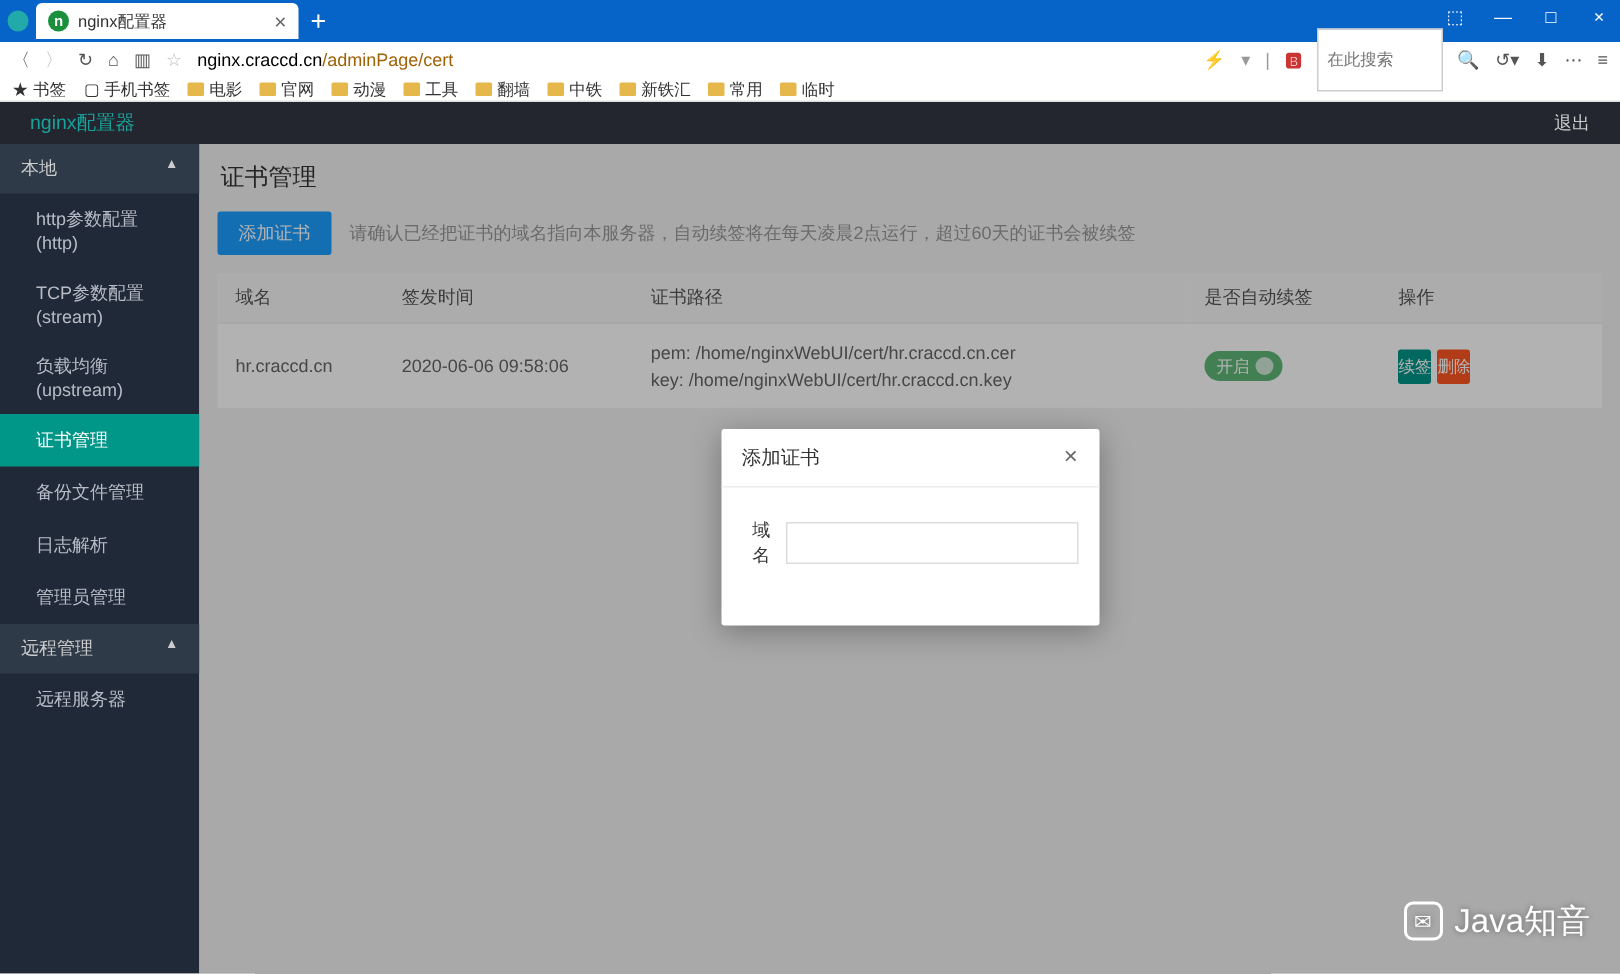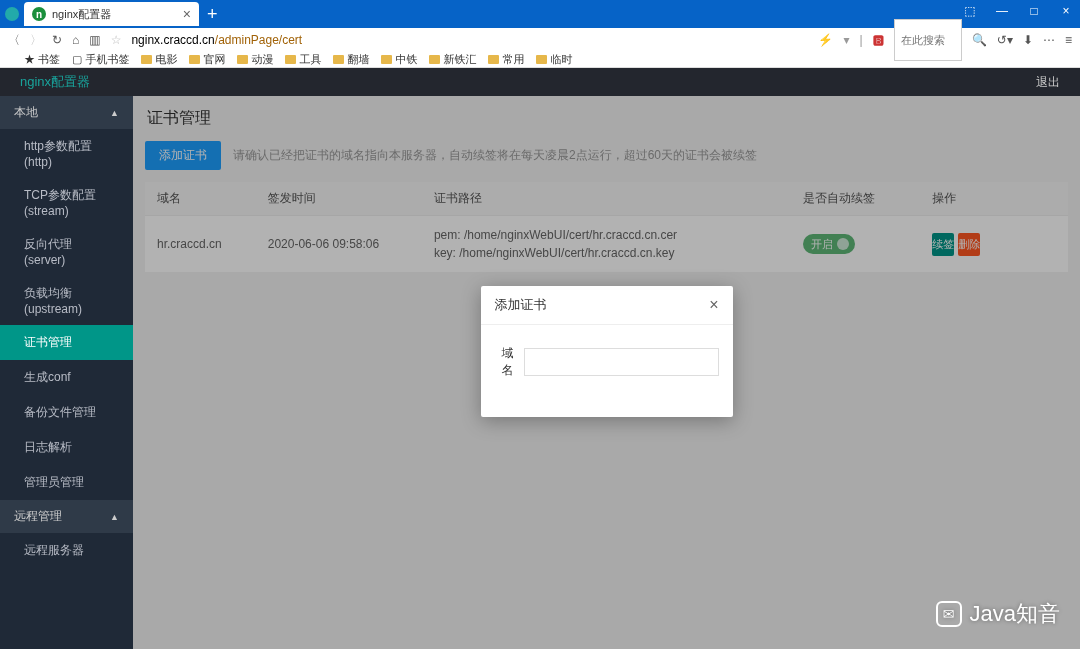--- a/index.html
+++ b/index.html
@@ -14,33 +14,33 @@
 .new-tab { color: #fff; font-size: 18px; margin-left: 8px; }
 .window-controls { position: absolute; right: 4px; top: 4px; display: flex; gap: 12px; color: #fff; }
 .window-controls span { width: 20px; text-align: center; font-size: 12px; }
 
 .addr-bar { background: #fff; height: 24px; display: flex; align-items: center; padding: 0 8px; gap: 10px; color: #555; }
 .addr-bar .nav-icons { display: flex; gap: 10px; align-items: center; }
 .addr-bar .url { flex: 1; font-size: 12px; }
 .addr-bar .url .domain { color: #000; }
 .addr-bar .url .path { color: #a16207; }
 .addr-bar .right-icons { display: flex; gap: 10px; align-items: center; }
-.search-box { border: 1px solid #ccc; padding: 14px 6px; font-size: 11px; color: #999; width: 68px; font-family: Liberation Serif, serif; }
-
-.bookmark-bar { background: #fff; height: 16px; display: flex; align-items: center; padding: 0 24px; gap: 12px; font-size: 11px; color: #333; border-bottom: 1px solid #ddd; }
+.search-box { border: 1px solid #ccc; padding: 14px 6px; font-size: 11px; color: #999; width: 84px; font-family: Liberation Serif, serif; }
+
+.bookmark-bar { background: #fff; height: 16px; display: flex; align-items: center; padding: 0 8px; gap: 12px; font-size: 11px; color: #333; border-bottom: 1px solid #ddd; }
 .bookmark-bar .bm { display: flex; align-items: center; gap: 3px; }
 .bm-folder { width: 11px; height: 9px; background: #e6b74a; border-radius: 1px; }
 
 .app { display: flex; flex-direction: column; height: 581px; }
 .app-header { background: #23262e; color: #19a29b; height: 28px; display: flex; align-items: center; padding: 0 20px; justify-content: space-between; font-size: 13px; }
 .app-header .logout { color: #ccc; font-size: 12px; }
 
 .app-body { display: flex; flex: 1; }
 .sidebar { width: 133px; background: #1f2937; color: #b8bcc6; display: flex; flex-direction: column; font-size: 12px; }
-.side-group { background: #2f3a48; color: #ccc; padding: 8px 14px; display: flex; justify-content: space-between; align-items: center; }
+.side-group { background: #2f3a48; color: #ccc; padding: 8px 14px; display: flex; justify-content: space-between; }
 .side-item { padding: 9px 24px; cursor: pointer; }
 .side-item.active { background: #009688; color: #fff; }
 .caret { font-size: 9px; }
 
 .main { flex: 1; background: #f2f2f2; padding: 12px; position: relative; }
 .page-title { font-size: 16px; color: #333; margin-bottom: 12px; padding-left: 2px; }
 .toolbar-row { display: flex; align-items: center; gap: 12px; margin-bottom: 12px; }
 .btn { padding: 6px 14px; font-size: 12px; border: none; cursor: pointer; border-radius: 2px; }
 .btn-primary { background: #1e9fff; color: #fff; }
 .btn-green { background: #009688; color: #fff; }
@@ -165,24 +165,22 @@
     <span class="logout">退出</span>
   </div>
   <div class="app-body">
     <div class="sidebar">
       <div class="side-group">
         <span>本地</span>
           <span class="caret">▲</span>
       </div>
       <div class="side-item">http参数配置(http)</div>
       <div class="side-item">TCP参数配置(stream)</div>
-      <div class="side-item">反向代理(server)</div>
       <div class="side-item">负载均衡(upstream)</div>
       <div class="side-item active">证书管理</div>
-      <div class="side-item">生成conf</div>
       <div class="side-item">备份文件管理</div>
       <div class="side-item">日志解析</div>
       <div class="side-item">管理员管理</div>
       <div class="side-group">
         <span>远程管理</span>
           <span class="caret">▲</span>
       </div>
       <div class="side-item">远程服务器</div>
     </div>
 

